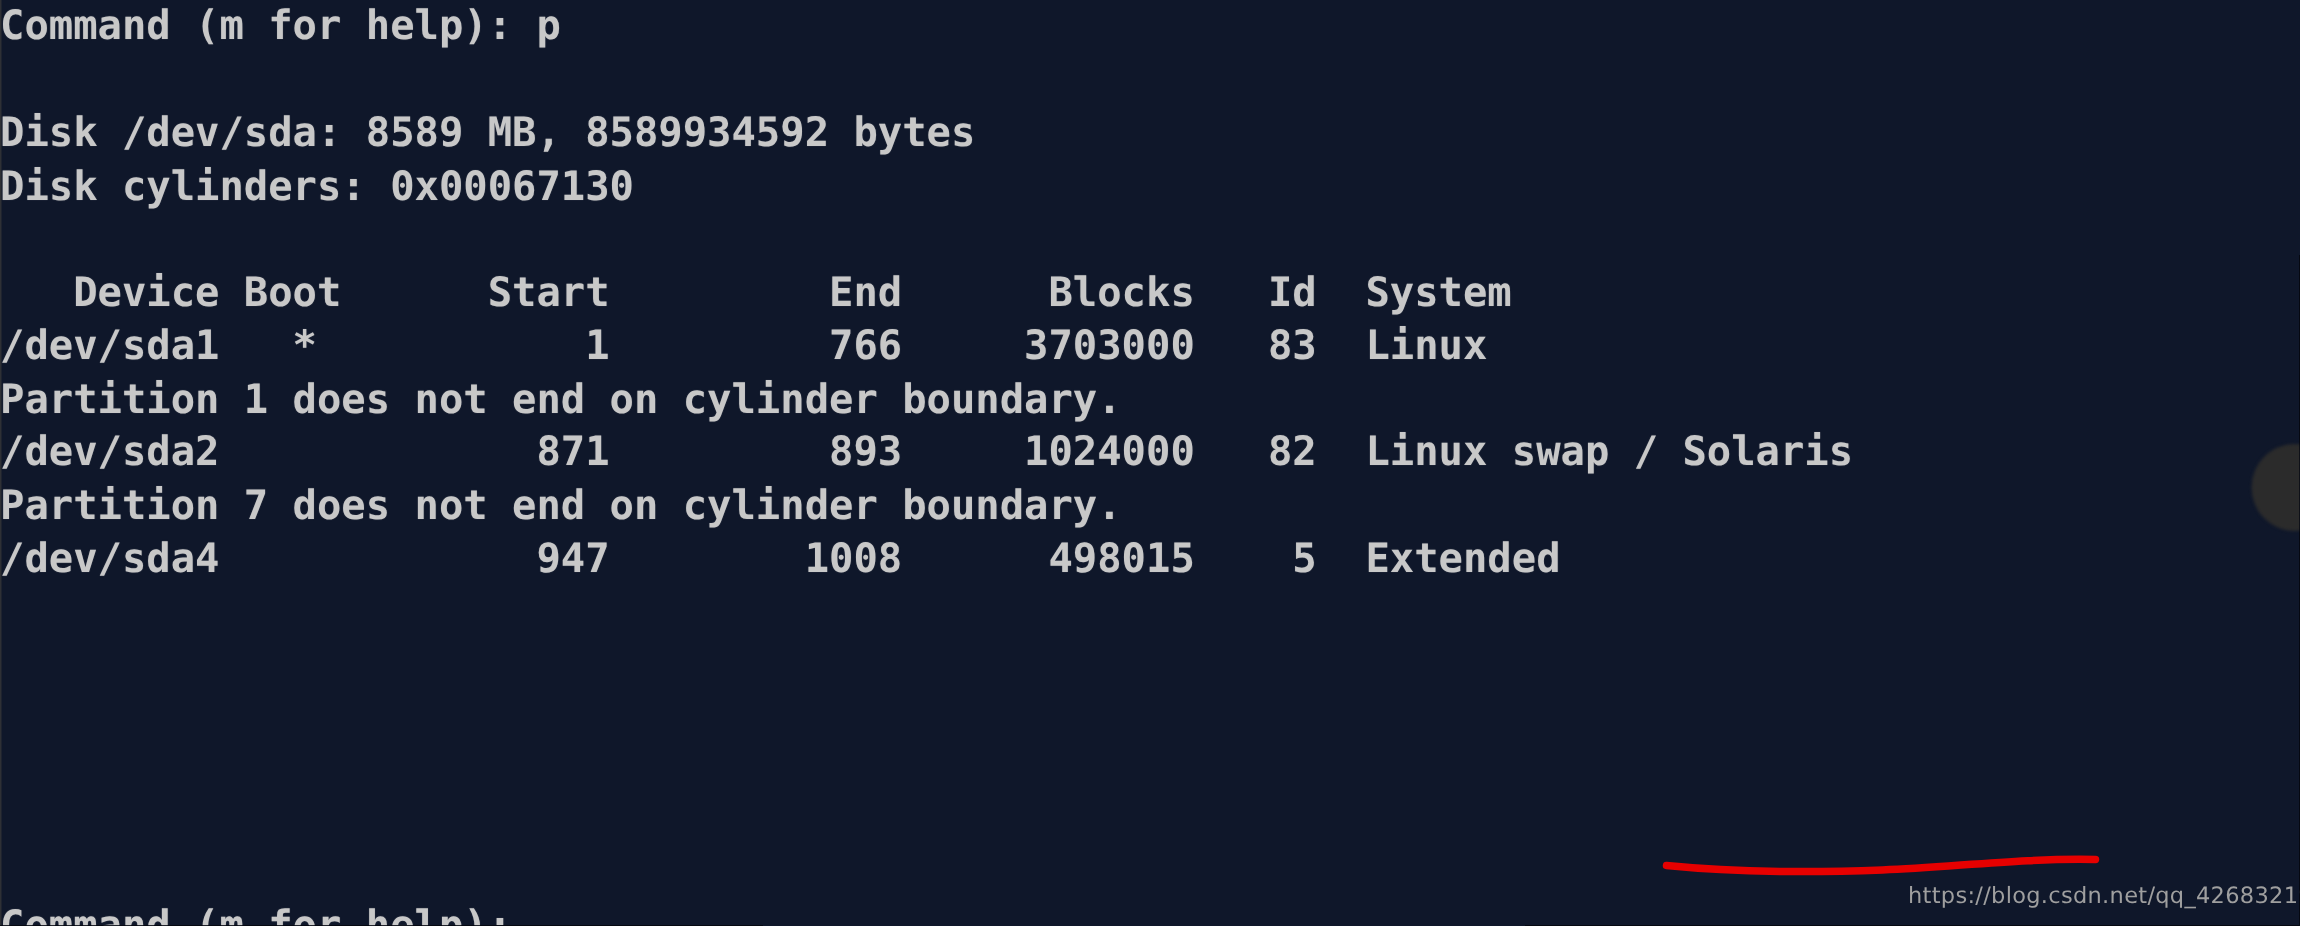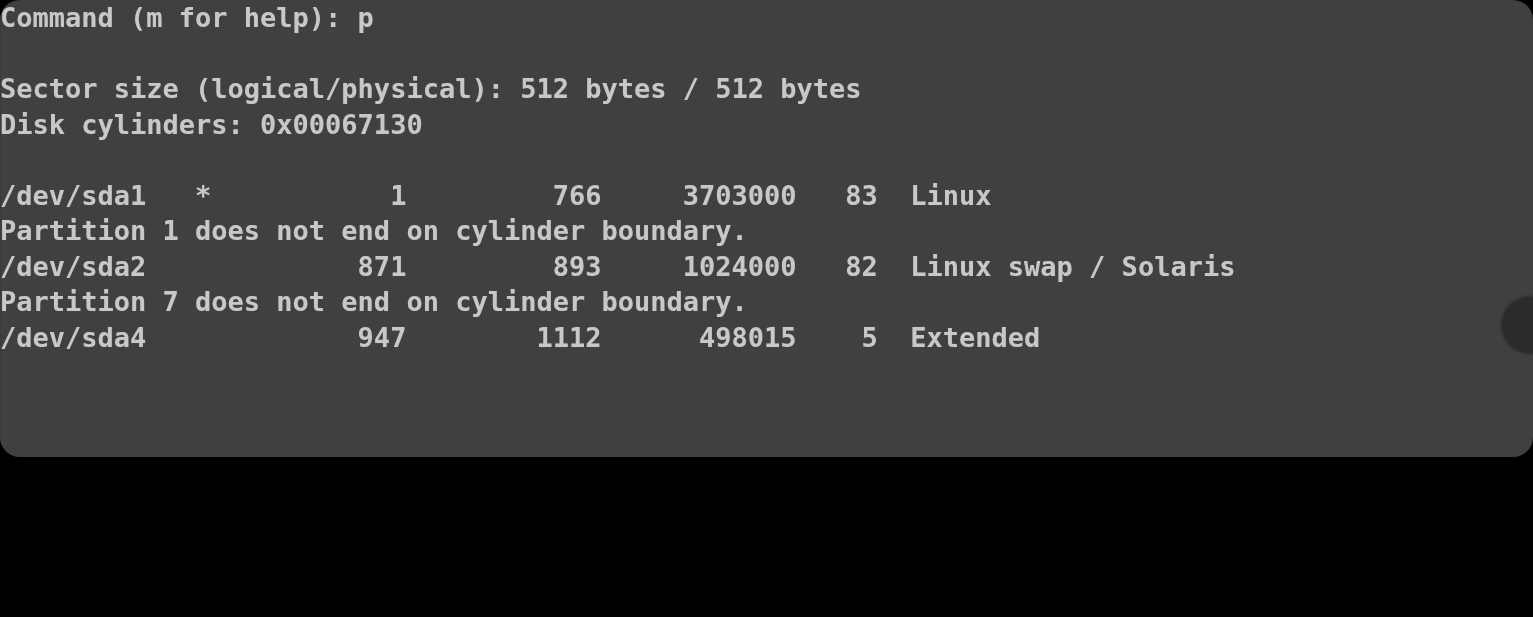--- a/index.html
+++ b/index.html
@@ -4,25 +4,24 @@
 <title>fdisk partition table terminal</title>
 <style>
   html, body {
     margin: 0;
     padding: 0;
     background: #000000;
   }
   #screen {
     position: relative;
     width: 1533px;
-    height: 457px;
-    background: #404040;
+    height: 617px;
+    background: #0f172a;
     overflow: hidden;
     font-family: "DejaVu Sans Mono", "Liberation Mono", monospace;
-    border-radius: 20px;
   }
 
   
   .left-edge {
     position: absolute;
     left: 0; top: 0;
     width: 1px; height: 617px;
     background: #3a3a3a;
     opacity: .75;
   }
@@ -100,41 +99,42 @@
 
   <div class="left-edge"></div>
   <div class="edge-blob"></div>
 
   <div class="term">
 
     <div class="line">Command (m for help): p</div>
 
     <div class="line blank"> </div>
 
+    <div class="line">Disk /dev/sda: 8589 MB, 8589934592 bytes</div>
 
 
 
-    <div class="line">Sector size (logical/physical): 512 bytes / 512 bytes</div>
 
 
     <div class="line">Disk cylinders: 0x00067130</div>
 
     <div class="line blank"> </div>
 
+    <div class="line">   Device Boot      Start         End      Blocks   Id  System</div>
 
     <div class="line">/dev/sda1   *           1         766     3703000   83  Linux</div>
 
     <div class="line">Partition 1 does not end on cylinder boundary.</div>
 
     <div class="line">/dev/sda2             871         893     1024000   82  Linux swap / Solaris</div>
 
     <div class="line">Partition 7 does not end on cylinder boundary.</div>
 
 
-    <div class="line">/dev/sda4             947        1112      498015    5  Extended</div>
+    <div class="line">/dev/sda4             947        1008      498015    5  Extended</div>
 
     <div class="line blank"> </div>
   </div>
 
   <div class="clip-bottom">
     <div class="line">Command (m for help):</div>
   </div>
 
   <svg class="marker" viewBox="0 0 300 22" preserveAspectRatio="none">
     <path d="M6,13 C46,17 96,18 150,16 C198,14 244,8 292,9" fill="none" stroke="#e60000" stroke-width="5" stroke-linecap="round" stroke-linejoin="round"></path>

